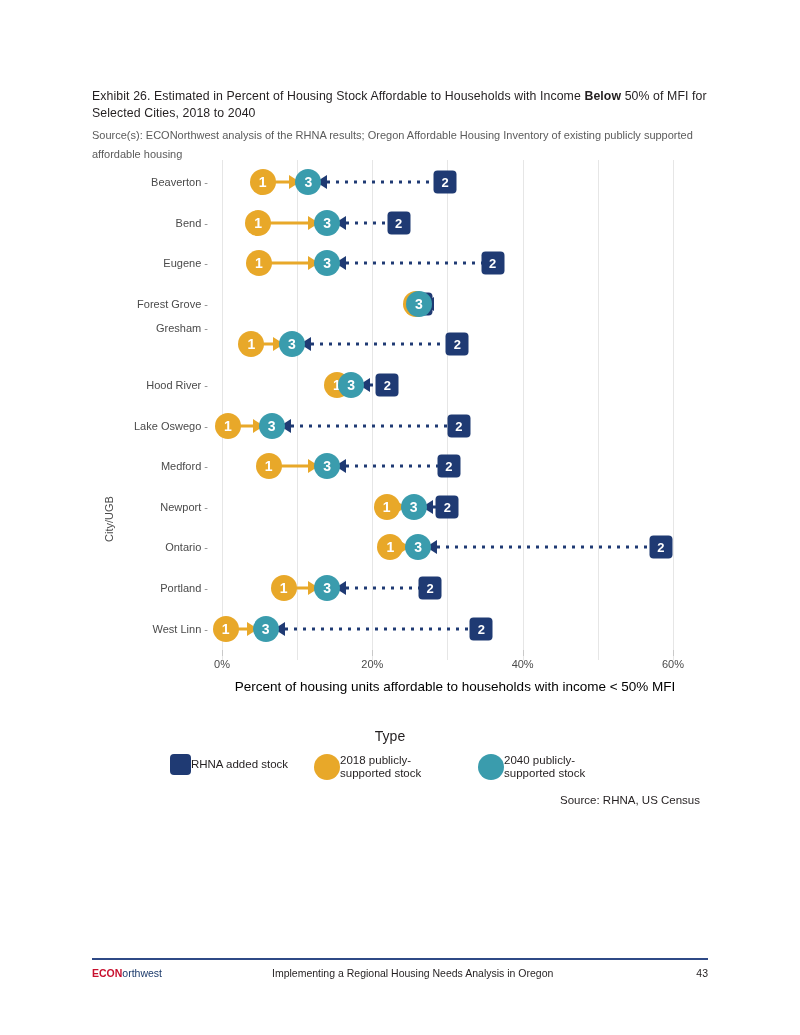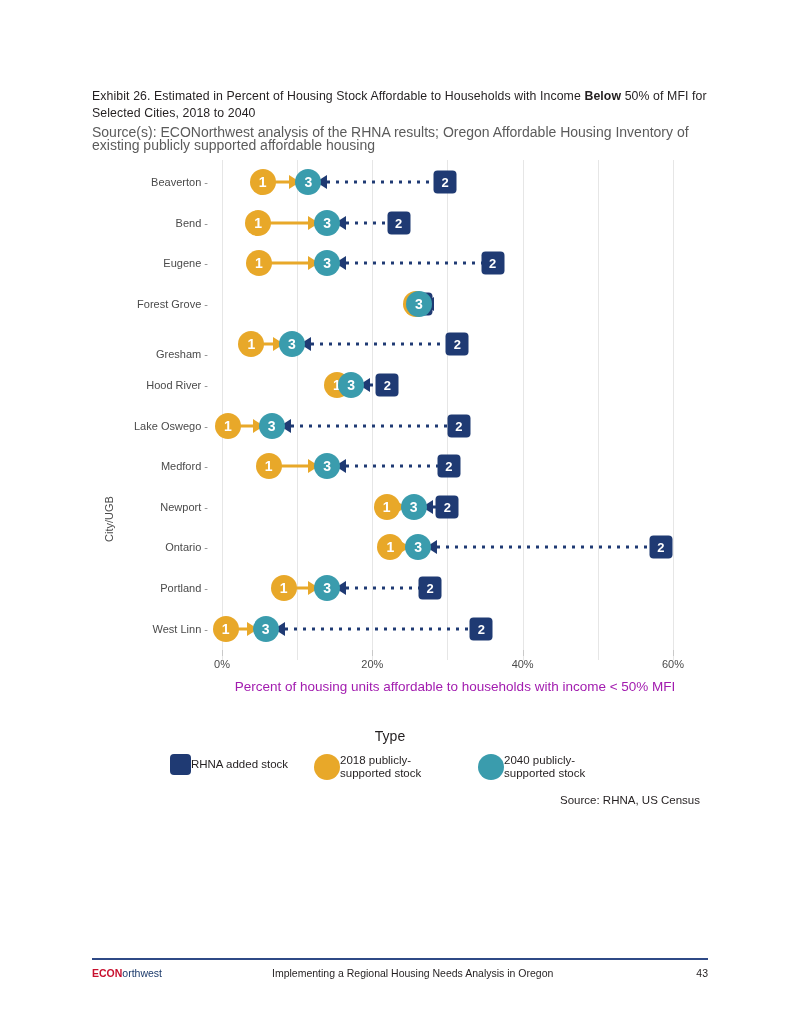--- a/index.html
+++ b/index.html
@@ -14,21 +14,21 @@
   }
 
   
   #exhibit-header { position:absolute; left:92px; top:88px; width:616px; }
   .exhibit-title {
     font-size: 12.3px; line-height: 17px; color:#231f20;
     letter-spacing: .1px;
   }
   .exhibit-title b { font-weight: 700; }
   .exhibit-source {
-    font-size: 14px; line-height: 13px; color: #5b5b5b;
+    font-size: 11px; line-height: 19px; color: #5b5b5b;
     margin-top: 4px;
   }
 
   
   #chart { position:absolute; left:0; top:152px; width:800px; height:520px; }
 
   #plot {
     position:absolute; left:222px; top:8px;
     width:466px; height:500px;      
   }
@@ -86,21 +86,21 @@
   }
 
   .xtick-label {
     position:absolute; transform: translateX(-50%);
     font-size: 11px; color:#4a4a4a; white-space:nowrap;
   }
   .xtick-mark { position:absolute; width:1px; height:6px; background:#c9c9c9; }
 
   .xaxis-title {
     position:absolute; left:222px; width:466px;
-    text-align:center; font-size:13.5px; color:#a21caf; line-height:17px;
+    text-align:center; font-size:13.5px; color:#000000; line-height:17px;
   }
 
   
   #legend { position:absolute; left:0; top:728px; width:800px; }
   .legend-title {
     text-align:center; font-size:14px; color:#231f20; margin-left:-20px;
   }
   .legend-items {
     display:flex; justify-content:center; align-items:flex-start;
     gap:26px; margin-top:10px; margin-left:-14px;
@@ -207,21 +207,21 @@
       </div>
       <div class="mark" style="left: 199.177px; top: 143.8px;">
         <div class="sq">2</div>
       </div>
       <div class="mark" style="left: 193.916px; top: 143.8px;">
         <div class="dot m1">1</div>
       </div>
       <div class="mark" style="left: 196.923px; top: 143.8px;">
         <div class="dot m3">3</div>
       </div>
-      <div class="row-label" style="top: 194px; right: 480px; text-align: right;"><span>Gresham</span><span class="tick"> -</span></div>
+      <div class="row-label" style="top: 168px; right: 480px; text-align: right;"><span>Gresham</span><span class="tick"> -</span></div>
       <div class="conn solid" style="left: 36.3129px; top: 184.4px; width: 25.5871px;">
         <div class="shaft" style="left: 0px; right: 10px;"></div>
         <div class="head" style="right: 0px;"></div>
       </div>
       <div class="conn dotted" style="left: 77.9px; top: 184.4px; width: 147.355px;">
         <div class="head" style="left: 0px;"></div>
         <div class="shaft" style="left: 11px; right: 0px;"></div>
       </div>
       <div class="mark" style="left: 235.255px; top: 184.4px;">
         <div class="sq">2</div>

